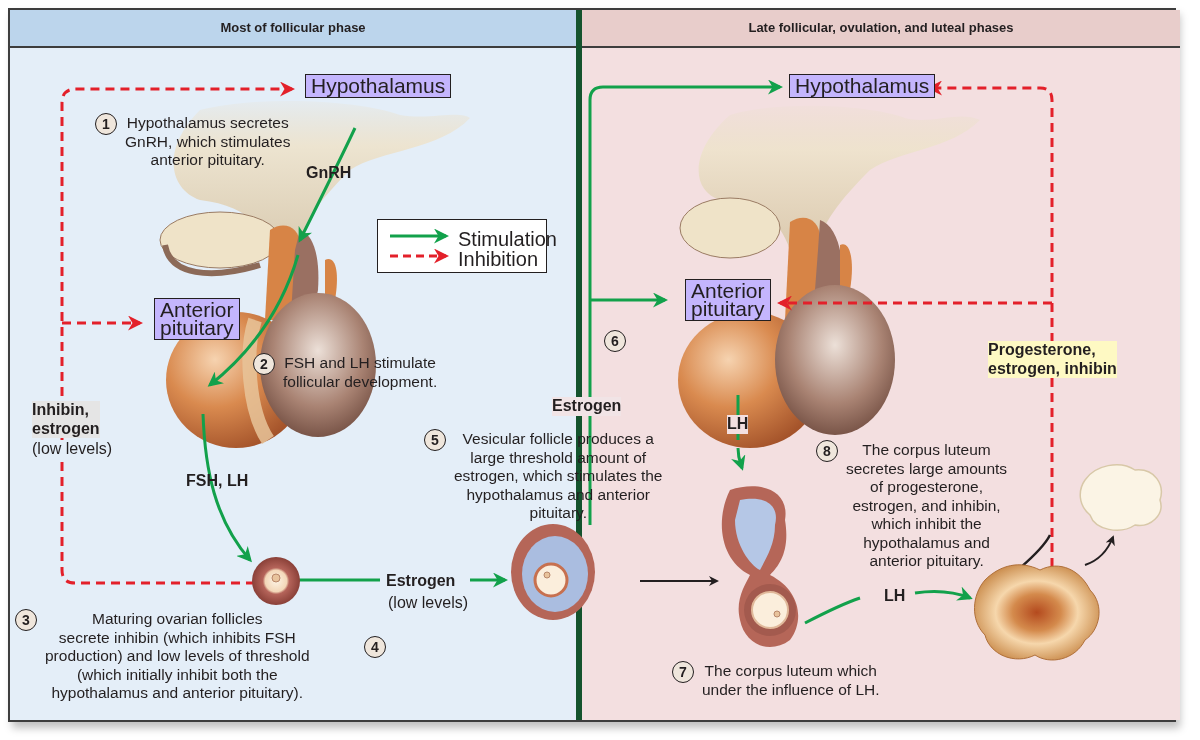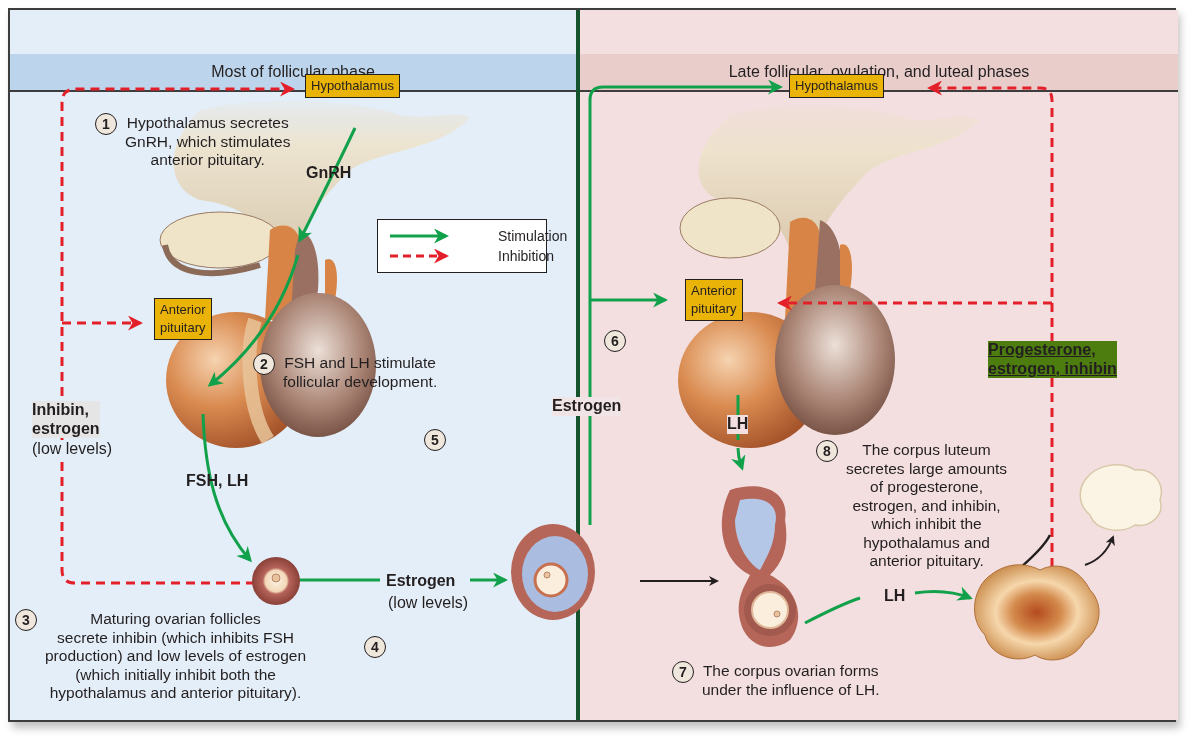--- a/index.html
+++ b/index.html
@@ -1,32 +1,32 @@
 <!DOCTYPE html>
 <html><head>
 <meta charset="utf-8">
 <style>
   html,body{margin:0;padding:0;background:#ffffff;}
   body{width:1200px;height:740px;position:relative;overflow:hidden;font-family:"Liberation Sans",sans-serif;color:#231f20;}
   .frame{position:absolute;left:8px;top:8px;width:1164px;height:710px;border:2px solid #3d3d3d;box-shadow:4px 6px 8px rgba(0,0,0,0.25);background:#e4eef8;}
   .panel{position:absolute;top:0;height:710px;}
   .panel.left{left:0;width:566px;background:#e4eef8;}
-  .panel.right{left:566px;width:598px;background:#f3dfe0;border-left:4px solid #14532d;}
-  .hdr{position:absolute;left:0;top:0;right:0;height:36px;border-bottom:2px solid #3d3d3d;font-weight:normal;font-size:16px;text-align:center;line-height:36px;margin-top:44px;}
+  .panel.right{left:566px;width:598px;background:#f3dfe0;border-left:6px solid #14532d;}
+  .hdr{position:absolute;left:0;top:0;right:0;height:36px;border-bottom:2px solid #3d3d3d;font-weight:bold;font-size:13px;text-align:center;line-height:36px;}
   .left .hdr{background:#bcd5ec;}
   .right .hdr{background:#e8cdcb;}
   svg.art{position:absolute;left:0;top:0;width:1200px;height:740px;}
   .lbl{position:absolute;font-size:16px;line-height:18.5px;white-space:nowrap;}
   .bold{font-weight:bold;}
-  .box{position:absolute;background:#eab308;border:1.5px solid #231f20;font-size:13px;line-height:18px;padding:2px 5px;}
+  .box{position:absolute;background:#c4b5fd;border:1.5px solid #231f20;font-size:21px;line-height:18px;padding:2px 5px;}
   .step{position:absolute;font-size:15.5px;line-height:18.5px;}
   .num{position:absolute;left:0;top:-1px;width:20px;height:20px;border:1.5px solid #231f20;border-radius:50%;background:#efe6dc;font-weight:bold;font-size:14px;line-height:20px;text-align:center;}
   .steptext{margin-left:30px;white-space:pre-line;text-align:center;}
   .legend{position:absolute;left:377px;top:219px;width:168px;height:52px;background:#fff;border:1.5px solid #231f20;}
-  .legend .li{position:absolute;left:80px;font-size:14px;margin-left:40px;}
+  .legend .li{position:absolute;left:80px;font-size:20px;}
 </style>
 </head>
 <body>
 
 <div class="frame">
   <div class="panel left">
     <div class="hdr">Most of follicular phase</div>
   </div>
   <div class="panel right">
     <div class="hdr">Late follicular, ovulation, and luteal phases</div>
@@ -181,54 +181,59 @@
 <div class="lbl bold" style="left:306px;top:164px;">GnRH</div>
 <div class="lbl bold" style="left:186px;top:472px;">FSH, LH</div>
 <div class="lbl bold" style="left:32px;top:401px;white-space:pre-line;background:#e5e5e5;">Inhibin,
 estrogen</div>
 <div class="lbl" style="left:32px;top:440px;background:#e4eef8;">(low levels)</div>
 <div class="lbl bold" style="left:386px;top:572px;">Estrogen</div>
 <div class="lbl" style="left:388px;top:594px;">(low levels)</div>
 <div class="lbl bold" style="left:552px;top:397px;background:#f1e4e6;">Estrogen</div>
 <div class="lbl bold" style="left:727px;top:415px;background:#f3dfe0;">LH</div>
 <div class="lbl bold" style="left:884px;top:587px;">LH</div>
-<div class="lbl bold" style="left:988px;top:341px;white-space:pre-line;background:#4d7c0f;text-decoration:underline;">Progesterone,
+<div class="lbl bold" style="left:988px;top:341px;white-space:pre-line;background:#fef9c3;">Progesterone,
 estrogen, inhibin</div>
 
 <div class="step" style="left:95px;top:114px;">
   <span class="num">1</span>
   <div class="steptext">Hypothalamus secretes
 GnRH, which stimulates
 anterior pituitary.</div>
 </div>
 <div class="step" style="left:253px;top:354px;">
   <span class="num">2</span>
   <div class="steptext">FSH and LH stimulate
 follicular development.</div>
 </div>
 <div class="step" style="left:15px;top:610px;">
   <span class="num">3</span>
   <div class="steptext">Maturing ovarian follicles
 secrete inhibin (which inhibits FSH
-production) and low levels of estrogen
+production) and low levels of threshold
 (which initially inhibit both the
 hypothalamus and anterior pituitary).</div>
 </div>
 <div class="step" style="left:364px;top:637px;">
   <span class="num">4</span>
 </div>
 <div class="step" style="left:424px;top:430px;">
   <span class="num">5</span>
+  <div class="steptext">Vesicular follicle produces a
+large threshold amount of
+estrogen, which stimulates the
+hypothalamus and anterior
+pituitary.</div>
 </div>
 <div class="step" style="left:604px;top:331px;">
   <span class="num">6</span>
 </div>
 <div class="step" style="left:672px;top:662px;">
   <span class="num">7</span>
-  <div class="steptext">The corpus ovarian forms
+  <div class="steptext">The corpus luteum which
 under the influence of LH.</div>
 </div>
 <div class="step" style="left:816px;top:441px;">
   <span class="num">8</span>
   <div class="steptext">The corpus luteum
 secretes large amounts
 of progesterone,
 estrogen, and inhibin,
 which inhibit the
 hypothalamus and

